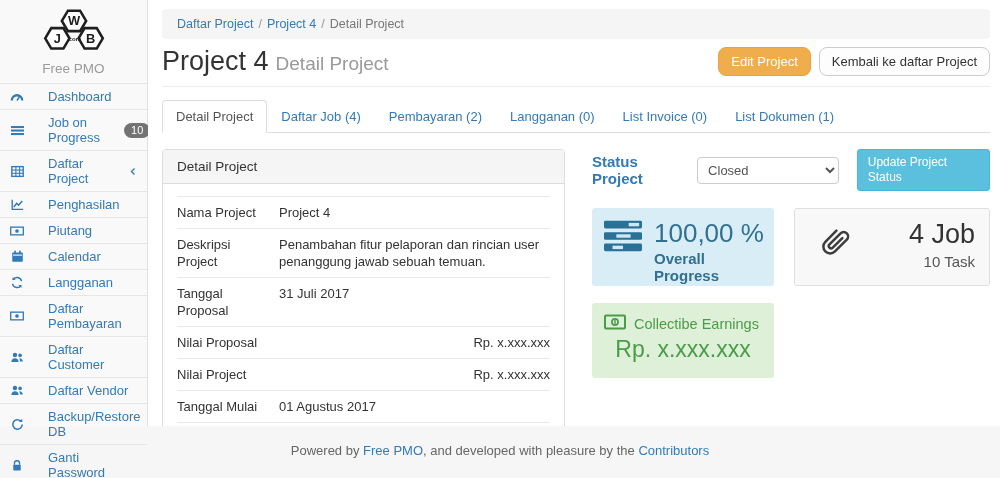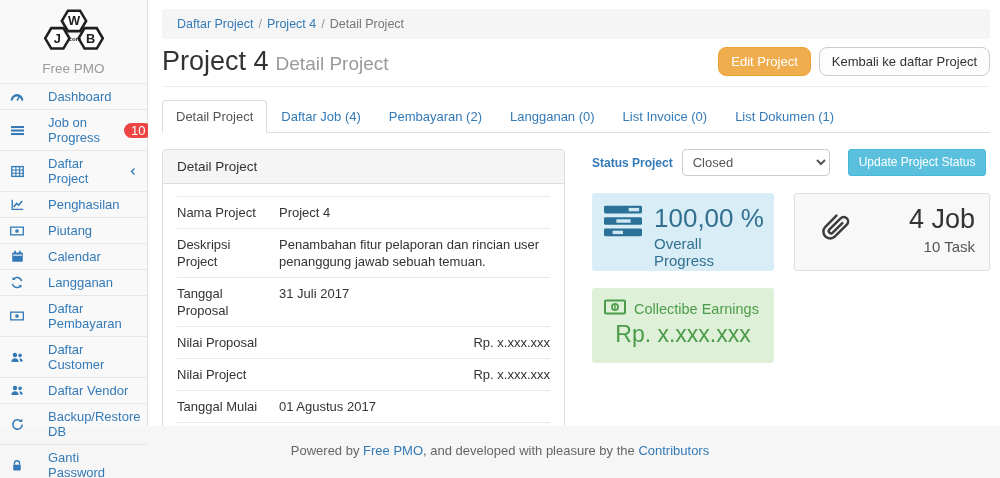--- a/index.html
+++ b/index.html
@@ -20,22 +20,22 @@
   .brand { color:#9a9a9a; font-size:13.5px; margin:2px 0 7px; }
   .side-menu { width:100%; }
   .side-item {
     display:flex; align-items:center; gap:24px;
     padding:5px 10px; border-top:1px solid #e6e6e6;
     color:#337ab7; font-size:13px; line-height:15px;
   }
   .side-item:last-child { border-bottom:1px solid #e6e6e6; }
   .sicon { width:14px; display:inline-flex; justify-content:center; flex:0 0 14px; }
   .side-badge {
-    margin-left:auto; background:#ef4444; color:#fff; border-radius:9px;
-    font-size:13px; padding:1px 7px; line-height:13px;
+    margin-left:auto; background:#737373; color:#fff; border-radius:9px;
+    font-size:11px; padding:1px 7px; line-height:13px;
   }
   .side-chevron { margin-left:auto; display:inline-flex; }
 
   
   .main { flex:1; background:#fff; height:426px; padding:9px 10px 0 14px; overflow:hidden; }
 
   .breadcrumb {
     background:#f5f5f5; border-radius:4px; padding:8px 15px;
     font-size:12.5px; color:#777;
   }
@@ -66,36 +66,36 @@
   .panel-head { background:#f5f5f5; border-bottom:1px solid #ddd; border-radius:3px 3px 0 0; padding:9px 14px; font-size:13.5px; color:#333; }
   .panel-body { padding:12px 14px 12px; }
   .drow { display:flex; padding:7px 0; border-top:1px solid #e9e9e9; font-size:13px; color:#333; line-height:17px; }
   .drow:first-child { border-top:1px solid #e9e9e9; }
   .dlabel { width:102px; flex:0 0 102px; padding-right:8px; }
   .dvalue { flex:1; }
   .dvalue.right { text-align:right; }
 
   .right-col { flex:1; }
   .status-row { display:flex; align-items:center; }
-  .status-label { color:#337ab7; font-weight:bold; font-size:12px; margin-right:9px; }
+  .status-label { color:#337ab7; font-weight:bold; font-size:15px; margin-right:9px; }
   .status-select {
     width:148px; height:27px; border:1px solid #ccc; border-radius:4px;
     font-size:13px; color:#555; padding:2px 6px; background:#fff;
     font-family:"Liberation Sans", sans-serif;
   }
   .btn-info { background:#5bc0de; border-color:#46b8da; color:#fff; font-size:12px; padding:5px 10px; margin-left:18px; border-radius:3px; }
 
   .cards-row { display:flex; justify-content:space-between; margin-top:17px; }
   .card-progress {
     width:182px; height:78px; background:#d9edf7; border-radius:3px;
     padding:12px 12px; display:flex; gap:10px; color:#31708f;
   }
   .cp-text { flex:1; padding-left:2px; }
   .cp-num { font-size:26px; line-height:26px; white-space:nowrap; }
-  .cp-label { font-size:15px; margin-top:4px; }
+  .cp-label { font-size:15px; margin-top:4px;font-weight:bold; }
   .card-jobs {
     width:196px; height:78px; background:#f8f8f8; border:1px solid #e0e0e0; border-radius:3px;
     padding:12px 14px; display:flex; justify-content:space-between;
   }
   .cj-text { text-align:right;margin-left:12px; }
   .cj-num { font-size:27px; color:#333; line-height:26px; white-space:nowrap; }
   .cj-sub { font-size:15px; color:#555; margin-top:6px; }
   .card-earnings {
     width:182px; height:75px; background:#dff0d8; border-radius:3px;
     padding:11px 12px; margin-top:17px; color:#4a9c4a;

